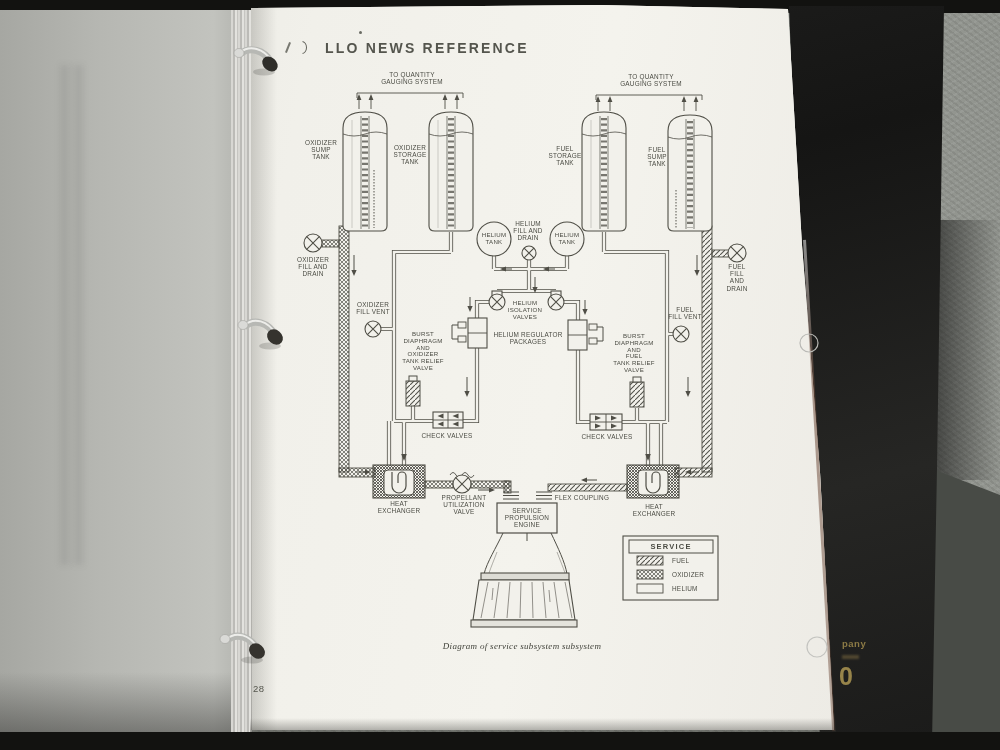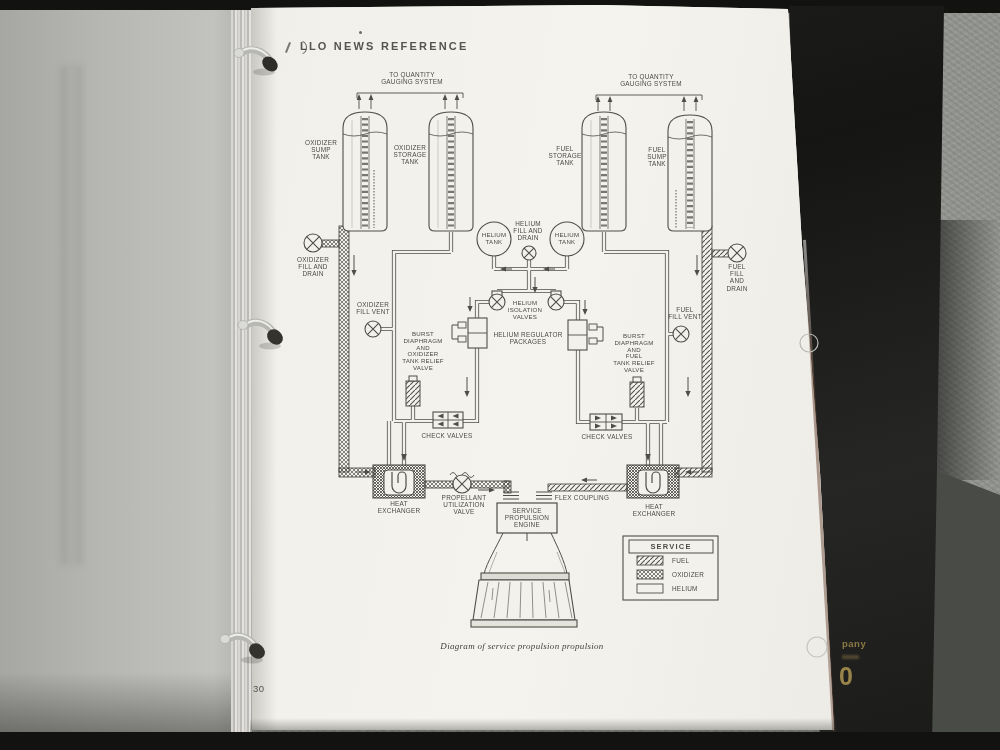--- a/index.html
+++ b/index.html
@@ -42,21 +42,21 @@
     background:
       linear-gradient(100deg,#e7e6e0,#f1f0ea 28%,#f4f3ed 55%,#eceae4 90%),
       var(--paper);}
   .page-crease{position:absolute;left:251px;top:8px;width:26px;height:722px;
     background:linear-gradient(90deg,rgba(60,60,55,.22),rgba(60,60,55,0));}
   .page-bottom-shade{position:absolute;left:250px;top:718px;width:586px;height:14px;
     background:linear-gradient(rgba(50,50,46,0),rgba(50,50,46,.4));}
   .spine-edge{position:absolute;left:803px;top:240px;width:3px;height:492px;
     transform-origin:top left;transform:rotate(-3.4deg);
     background:linear-gradient(rgba(255,255,255,.5),rgba(110,76,59,.55) 30%,rgba(110,76,59,.45));filter:blur(.5px);}
-  .hdr{position:absolute;left:300px;top:40px;font-size:11px;font-weight:600;
+  .hdr{position:absolute;left:325px;top:40px;font-size:14px;font-weight:600;
     letter-spacing:2.2px;color:#474840;opacity:.92;}
   .hdr-partial-o{position:absolute;left:297px;top:41px;width:8px;height:11px;
     border:1.6px solid #474840;border-radius:50%;clip-path:inset(0 0 0 55%);opacity:.85;}
   .hdr-slash{position:absolute;left:287px;top:42px;width:2px;height:11px;background:#5a5b53;
     transform:rotate(22deg);opacity:.8;}
   .speck{position:absolute;left:359px;top:31px;width:3px;height:3px;background:#6a6b63;border-radius:50%;}
   .pagenum{position:absolute;left:253px;top:683px;font-size:9.5px;color:#55564e;letter-spacing:.5px;}
   .caption{position:absolute;left:522px;top:641px;transform:translateX(-50%);
     font-family:"Liberation Serif",serif;font-style:italic;font-size:9px;color:#43443c;
     letter-spacing:.3px;white-space:nowrap;}
@@ -398,22 +398,22 @@
   <div class="lbl" style="left:582px;top:494px">FLEX COUPLING</div>
   <div class="lbl" style="left:527px;top:507px">SERVICE
 PROPULSION
 ENGINE</div>
 
   <div class="legend-title" style="left:671px;top:542px">SERVICE</div>
   <div class="lbl left" style="left:672px;top:557px">FUEL</div>
   <div class="lbl left" style="left:672px;top:571px">OXIDIZER</div>
   <div class="lbl left" style="left:672px;top:585px">HELIUM</div>
 
-  <div class="caption">Diagram of service propulsion propulsion</div>
-  <div class="pagenum">30</div>
+  <div class="caption">Diagram of service subsystem subsystem</div>
+  <div class="pagenum">28</div>
   <div class="page-bottom-shade"></div>
 
   <svg class="rings" width="1000" height="750" viewBox="0 0 1000 750">
     <g>
       <ellipse cx="264" cy="72" rx="11" ry="3.5" fill="rgba(60,60,55,.22)"></ellipse>
       <path d="M240,54 C250,46 264,50 271,62" stroke="#b7b8b4" stroke-width="7" fill="none"></path>
       <path d="M240,52.5 C250,44.5 264,48.5 271,60.5" stroke="#ededea" stroke-width="2" fill="none"></path>
       <ellipse cx="270" cy="64" rx="8.5" ry="6.5" fill="#2f2e2a" transform="rotate(40 270 64)"></ellipse>
       <ellipse cx="239" cy="53" rx="5" ry="4.5" fill="#dadad7" stroke="#9a9b97" stroke-width="0.5"></ellipse>
     </g>

